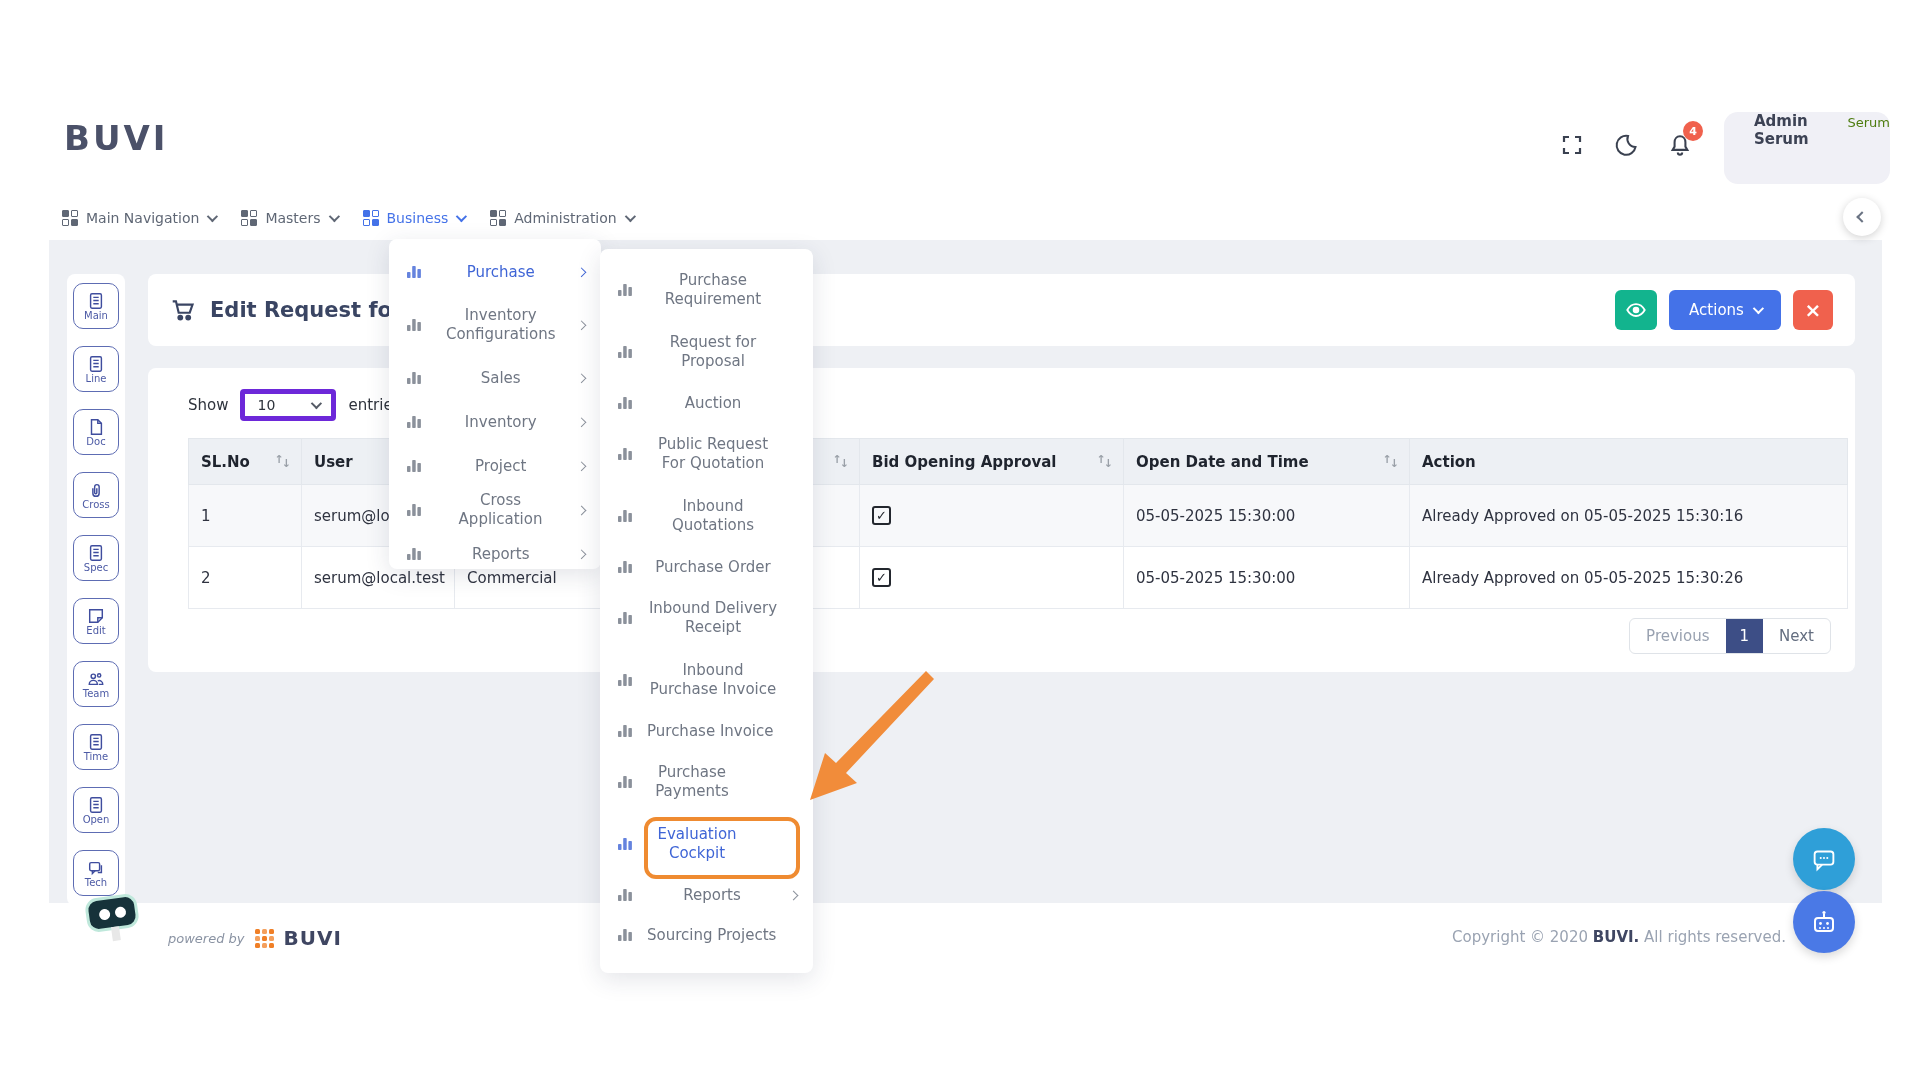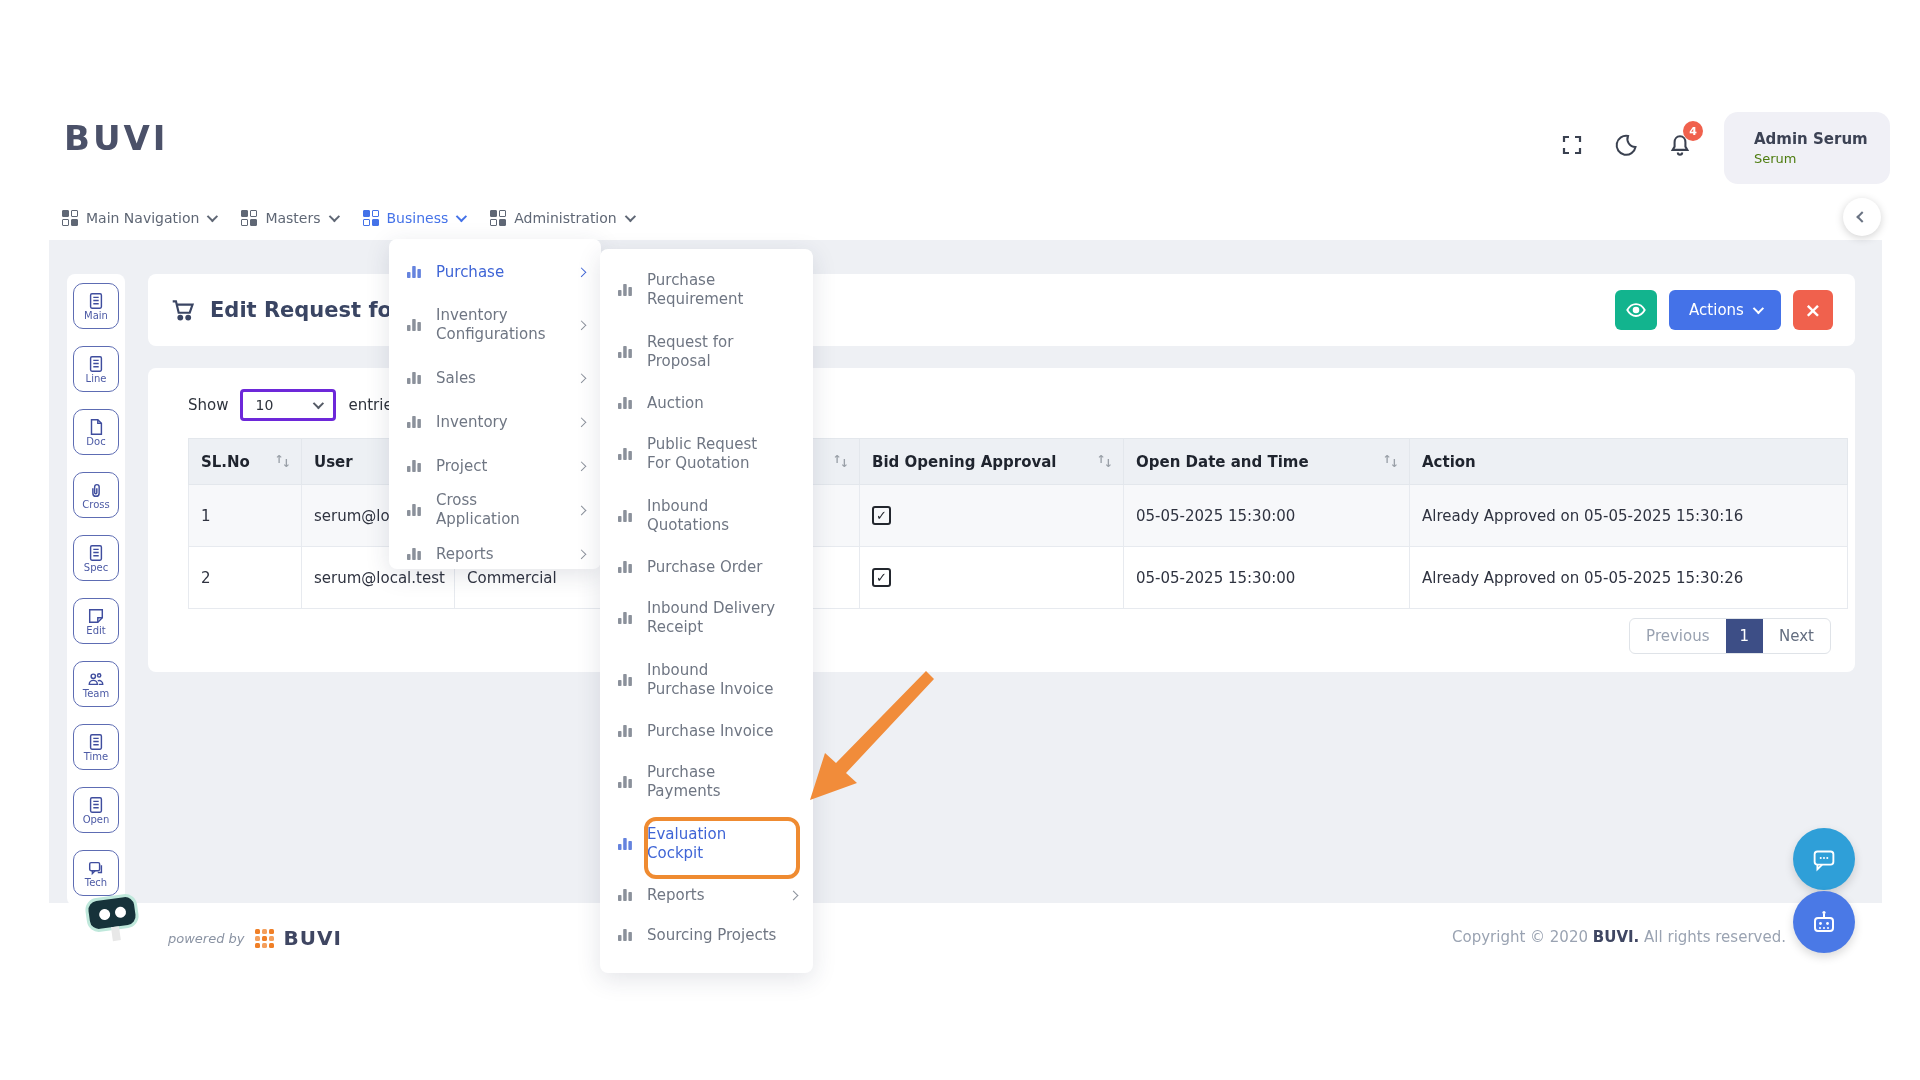--- a/index.html
+++ b/index.html
@@ -5,21 +5,21 @@
   * { margin:0; padding:0; box-sizing:border-box; }
   html,body { width:1920px; height:1080px; background:#ffffff; font-family:"DejaVu Sans","Liberation Sans",sans-serif; overflow:hidden; }
   body { position:relative; }
   .abs { position:absolute; }
 
   
   .logo { left:64px; top:118px; font-size:34px; font-weight:bold; letter-spacing:3px; color:#4b5169; cursor:pointer; }
   .hdr-icons { right:225px; top:130px; display:flex; gap:24px; align-items:center; }
   .hicon { width:30px; height:30px; display:flex; align-items:center; justify-content:center; cursor:pointer; position:relative; }
   .badge { position:absolute; top:-9px; right:-8px; width:20px; height:20px; border-radius:50%; background:#f0614d; color:#fff; font-size:11px; font-weight:bold; display:flex; align-items:center; justify-content:center; }
-  .userbox { left:1724px; top:112px; width:166px; height:72px; background:#f0f0f6; display:flex; flex-direction:column; justify-content:center; padding-left:30px; cursor:pointer;border-radius:14px; }
+  .userbox { left:1724px; top:112px; width:166px; height:72px; background:#f0f0f6; display:flex; flex-direction:row; justify-content:center; padding-left:30px; cursor:pointer;border-radius:14px; }
   .user-name { font-size:15px; font-weight:bold; color:#3c4254; }
   .user-role { font-size:13px; color:#4d7c0f; margin-top:3px; }
 
   
   .navbar { left:62px; top:196px; height:44px; display:flex; gap:26px; align-items:center; }
   .nav-item { display:flex; align-items:center; gap:8px; font-size:14px; color:#5f6775; cursor:pointer; }
   .nav-item.active { color:#4472e8; }
   .chev { display:inline-block; width:8px; height:8px; border-right:2px solid currentColor; border-bottom:2px solid currentColor; transform:rotate(45deg) translateY(-2px); }
   .chev-r { transform:rotate(-45deg); }
   .chev-l { transform:rotate(135deg); }
@@ -42,21 +42,21 @@
   .titlebar { left:148px; top:274px; width:1707px; height:72px; display:flex; align-items:center; padding:0 22px; }
   .page-title { font-size:21px; font-weight:bold; color:#3a4563; margin-left:14px; }
   .tb-actions { margin-left:auto; display:flex; gap:12px; align-items:center; }
   .btn { border:none; border-radius:6px; height:40px; display:flex; align-items:center; justify-content:center; color:#fff; cursor:pointer; font-family:inherit; }
   .btn-eye { width:42px; background:#12b48e; }
   .btn-actions { width:112px; background:#4472e8; font-size:15px; gap:9px; }
   .btn-close { width:40px; background:#f0614d; font-size:20px; font-weight:bold; }
 
   .tablecard { left:148px; top:368px; width:1707px; height:304px; padding:21px 40px; }
   .show-row { display:flex; align-items:center; gap:12px; font-size:15px; color:#2e333c; }
-  .page-size { width:96px; height:32px; border:3px solid #6d28d9; border-radius:4px; display:flex; align-items:center; justify-content:space-between; padding:0 12px; font-size:14px; color:#2e333c; cursor:pointer; background:#fff; }
+  .page-size { width:96px; height:32px; border:5px solid #6d28d9; border-radius:4px; display:flex; align-items:center; justify-content:space-between; padding:0 12px; font-size:14px; color:#2e333c; cursor:pointer; background:#fff; }
   .page-size .chev { border-color:#555b66; }
 
   table.grid { border-collapse:collapse; table-layout:fixed; width:1659px; margin-top:17px; font-size:15px; }
   table.grid th { background:#edf0f4; border:1px solid #e3e7ec; height:46px; text-align:left; padding:0 12px; color:#1f242e; font-size:15px; }
   table.grid td { border:1px solid #e7eaef; height:62px; padding:0 12px; color:#2f3340; }
   tr.odd td { background:#f7f8fa; }
   tr.even td { background:#ffffff; }
   .th-flex { display:flex; align-items:center; justify-content:space-between; }
   .sort { color:#9aa0a8; font-size:11px; letter-spacing:-2px; cursor:pointer; white-space:nowrap; }
   .sort i { font-style:normal; }
@@ -69,21 +69,21 @@
   .pager > div { padding:8px 16px; font-size:15px; cursor:pointer; }
   .pg-prev { color:#98a1b0; }
   .pg-cur { background:#3d4e86; color:#fff; padding:8px 14px !important; }
   .pg-next { color:#646e80; }
 
   
   .panel { position:absolute; background:#fff; border-radius:8px; box-shadow:0 6px 24px rgba(40,50,80,.13); z-index:20; padding:14px 0; }
   .panel1 { left:389px; top:239px; width:212px; height:330px; }
   .panel2 { left:600px; top:249px; width:213px; height:724px; }
   .mitem { display:flex; align-items:center; gap:13px; padding:0 16px; color:#6f7683; font-size:15px; cursor:pointer; }
-  .mitem .lbl { width:132px; line-height:1.25; }
+  .mitem .lbl { width:132px; line-height:1.25;text-align:center; }
   .panel1 .mitem .lbl { width:138px; }
   .mitem .chev { margin-left:auto; width:7px; height:7px; border-width:1.5px; color:#8a909b; }
   .mitem.active { color:#3f65d6; }
   .mitem.active .chev { color:#3f65d6; }
   .mitem svg { flex:none; opacity:.8; }
   .mh1 { height:38px; } .mh2 { height:56px; }
   .panel2 .mh1 { height:32px; } .panel2 .mh2 { height:54px; }
   .panel2 .mitem { margin-bottom:8px; }
   .panel1 .mitem { margin-bottom:6px; }
 

